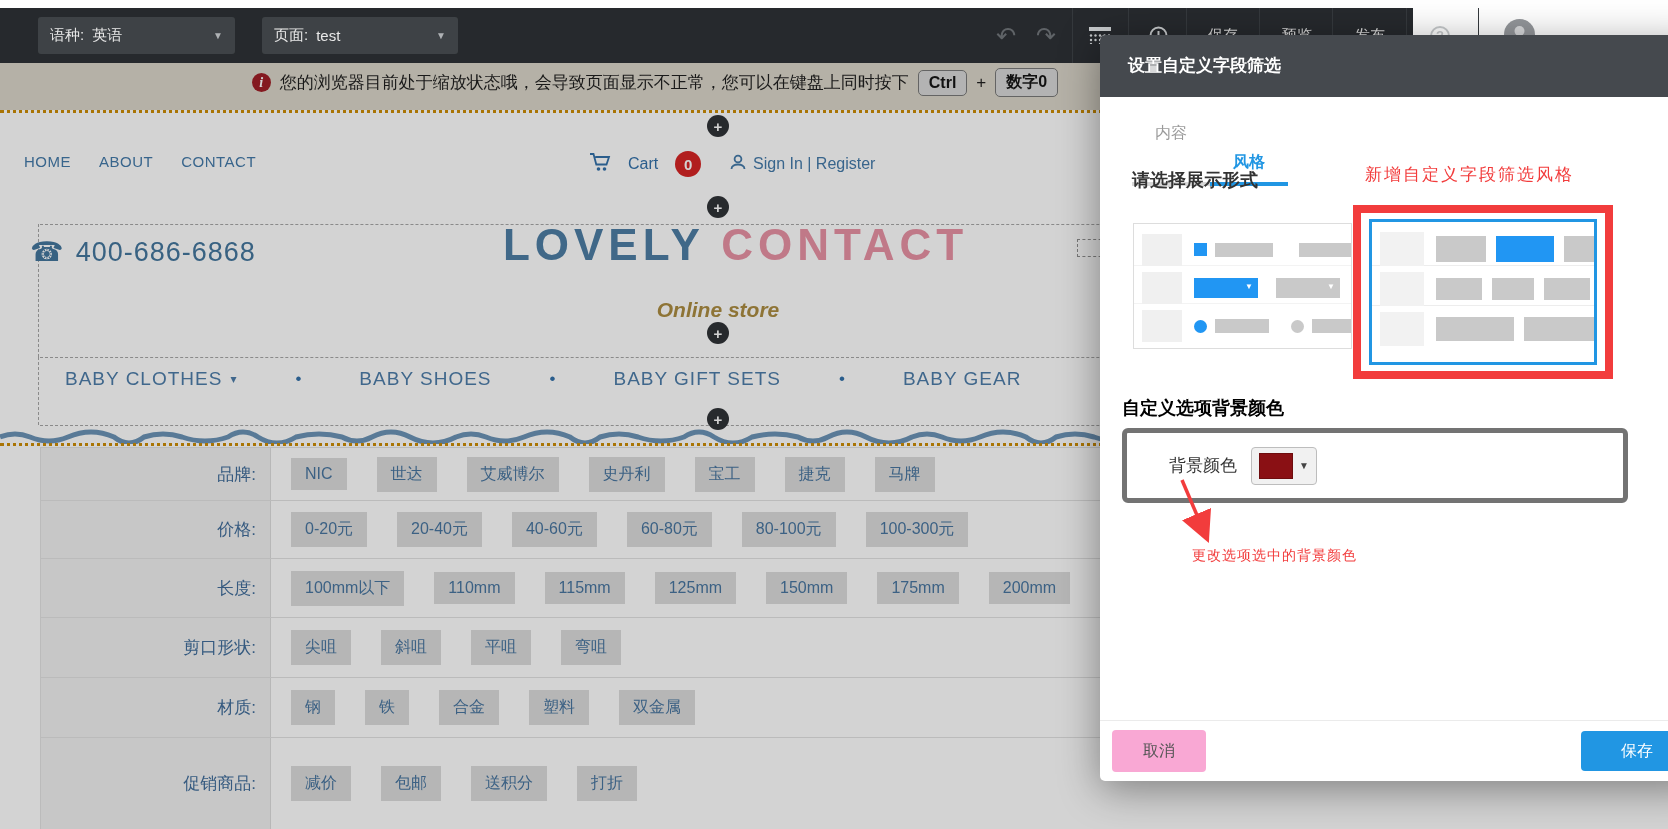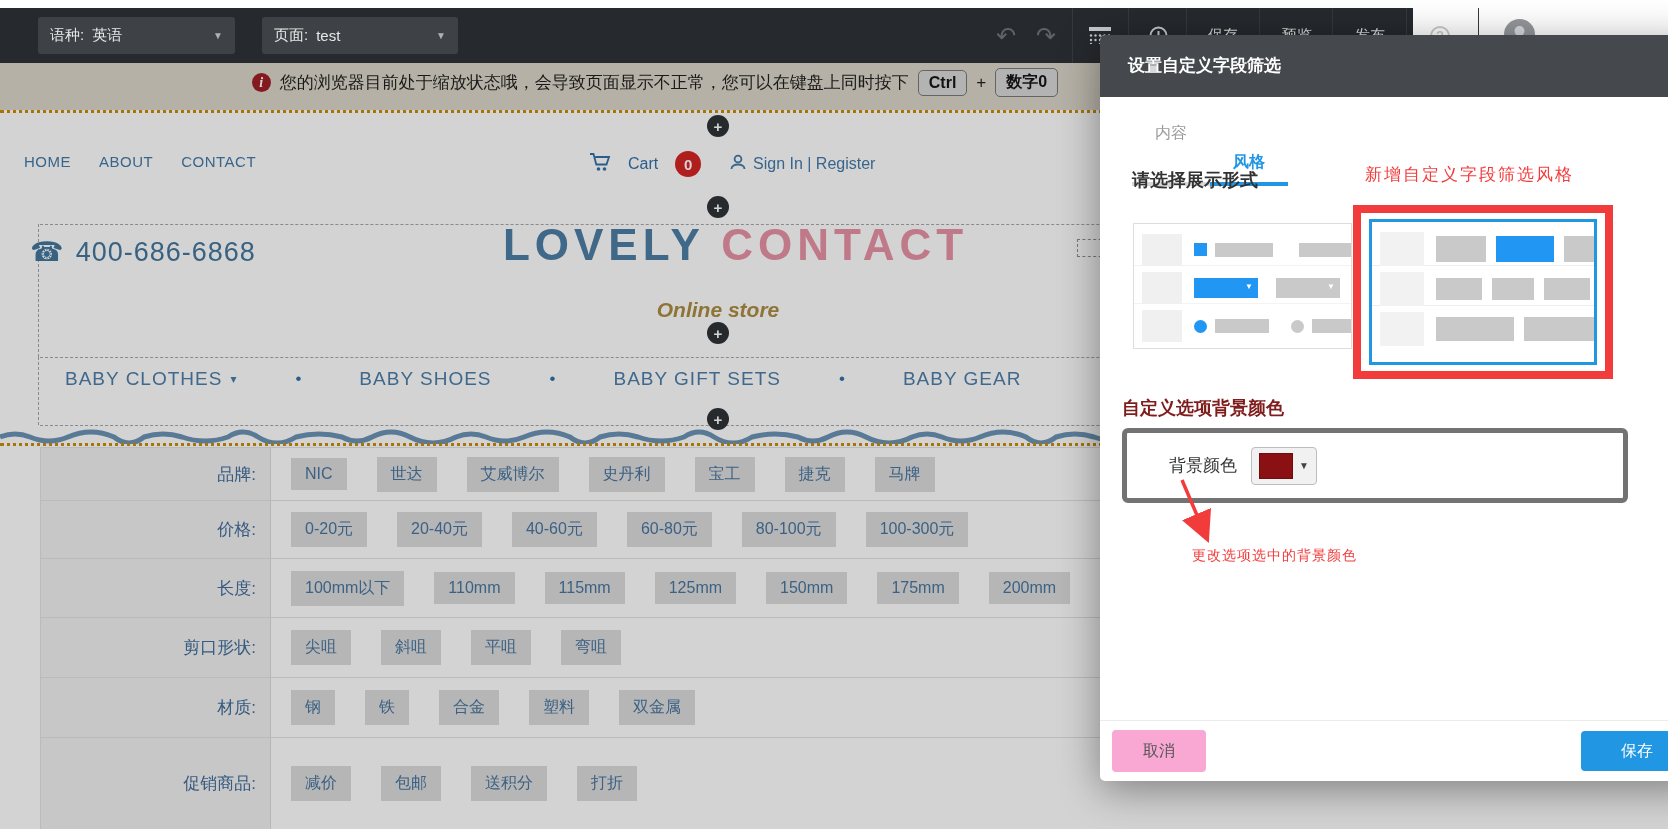--- a/index.html
+++ b/index.html
@@ -86,21 +86,21 @@
   .dot { width:13px; height:13px; border-radius:50%; flex:none; }
 
   .redwrap { position:absolute; left:253px; top:170px; width:260px; height:174px; border:8px solid #f23c3c; padding:6px 8px; }
   .card2 { width:100%; height:100%; border:3px solid #2196e3; background:#fff; padding-top:10px; overflow:hidden; cursor:pointer; }
   .c2row { height:34px; margin-bottom:6px; display:flex; align-items:center; border-bottom:1px solid #ededed; }
   .c2label { width:44px; height:34px; margin-left:8px; background:#f2f2f2; flex:none; margin-right:12px; }
   .b26 { height:26px; } .b22 { height:22px; } .b24 { height:24px; }
   .bblue { background:#2196f3; }
   .c2row .bar { margin-right:10px; }
 
-  .m-h2 { position:absolute; left:22px; top:361px; font-size:18px; font-weight:bold; color:#7f1d1d; }
+  .m-h2 { position:absolute; left:22px; top:361px; font-size:18px; font-weight:bold; color:#000000; }
   .m-panel { position:absolute; left:22px; top:393px; width:506px; height:75px; border:5px solid #737373; border-radius:6px; display:flex; align-items:center; }
   .m-panel .plabel { margin-left:42px; font-size:17px; color:#333; }
   .colorbtn { margin-left:14px; width:66px; height:38px; background:#f1f1f1; border:1px solid #bdbdbd; border-radius:4px; display:flex; align-items:center; justify-content:center; gap:6px; cursor:pointer; }
   .swatch { width:34px; height:26px; background:#8a1014; border:1px solid #6e0c0e; }
   .colorbtn .ccar { font-size:10px; color:#444; }
   .m-arrow { position:absolute; left:70px; top:442px; }
 
   .m-foot { position:absolute; left:0; top:685px; width:100%; height:61px; border-top:1px solid #ebebeb; display:flex; align-items:center; justify-content:space-between; padding:0 12px; }
   .btn-cancel { width:94px; height:42px; background:#f9a8d4; color:#555; font-size:16px; border:none; border-radius:4px; cursor:pointer; font-family:inherit; }
   .btn-save { width:112px; height:40px; background:#2196e3; color:#fff; font-size:16px; border:none; border-radius:4px; cursor:pointer; font-family:inherit; }

